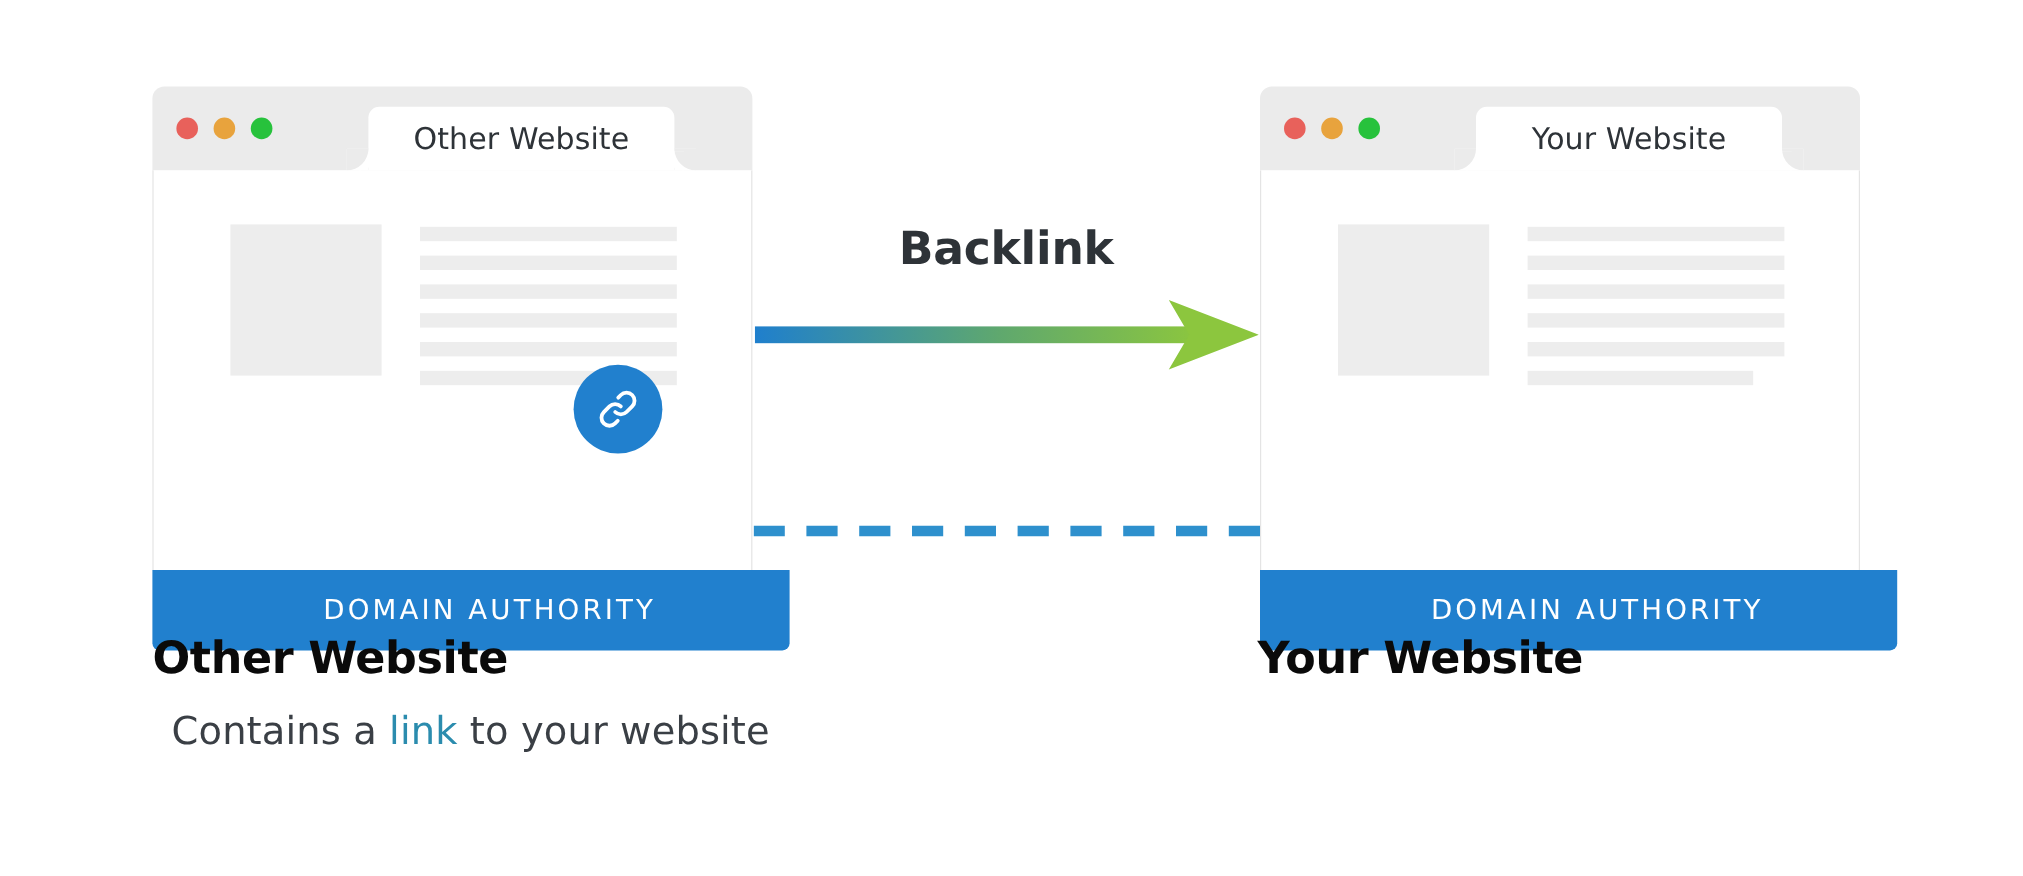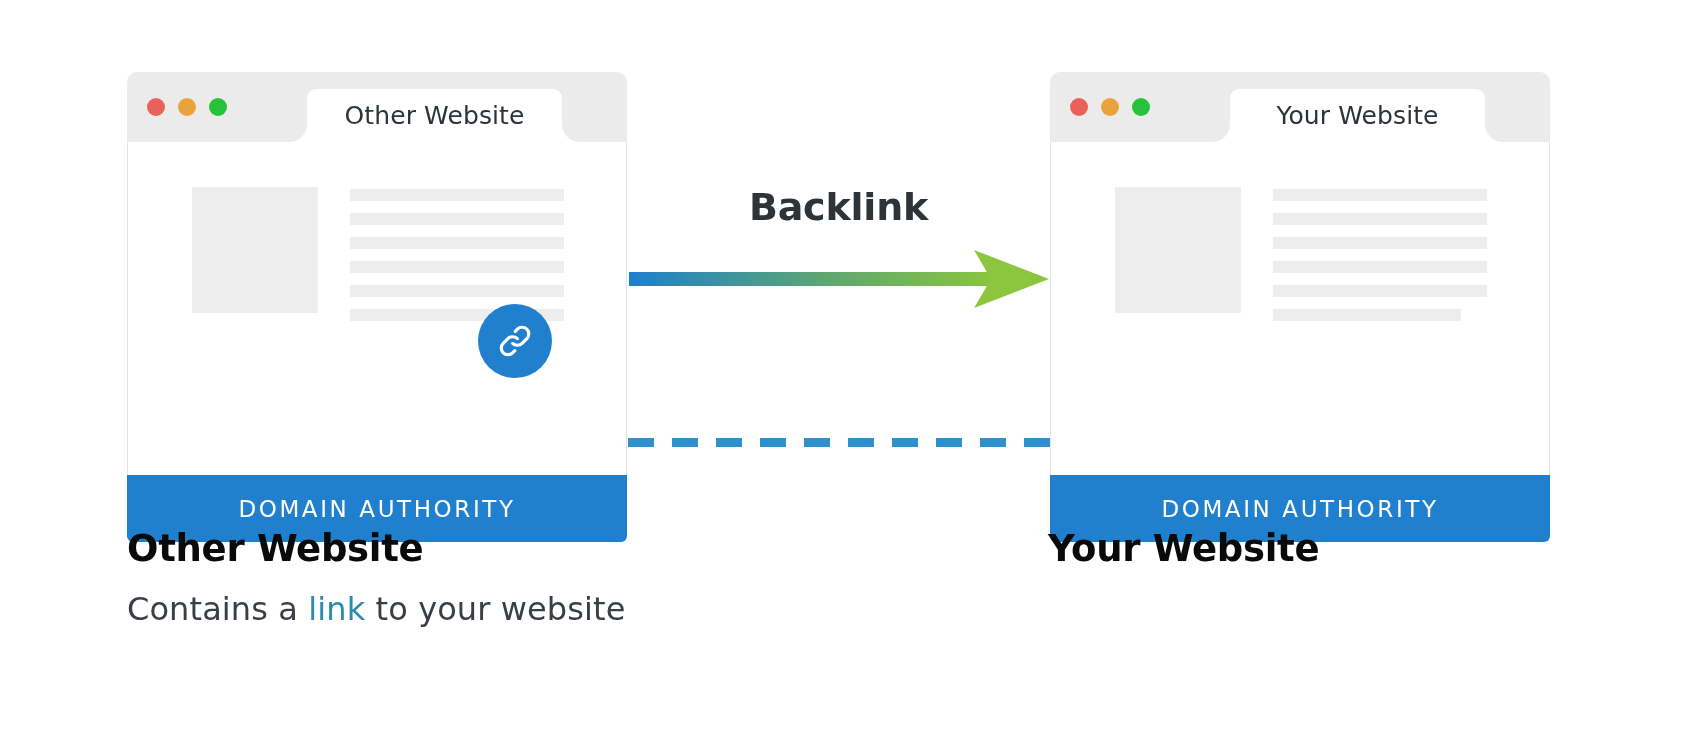--- a/index.html
+++ b/index.html
@@ -179,20 +179,21 @@
     height: 67px;
     background: #2180ce;
     border-radius: 0 0 6px 6px;
     display: flex;
     align-items: center;
     justify-content: center;
     color: #ffffff;
     font-size: 23px;
     letter-spacing: 2.6px;
     font-weight: 400;
+    padding-left: 31px;
   }
 
   
   .backlink-label {
     position: absolute;
     left: 611px;
     top: 185px;
     width: 423px;
     text-align: center;
     font-size: 38px;
@@ -230,21 +231,21 @@
     font-weight: 700;
     color: #0a0a0a;
     letter-spacing: -0.3px;
     margin: 0 0 26px 0;
     line-height: 1;
   }
   .caption-sub {
     font-size: 32px;
     color: #3a3f45;
     line-height: 1;
-    margin: 0;
+    margin: 16px;
     letter-spacing: 0.1px;
   }
   .kw-link     { color: #2b8cae; }
   .kw-backlink { color: #3caf4b; }
 </style>
 </head>
 <body>
 
 <div class="stage">
 

